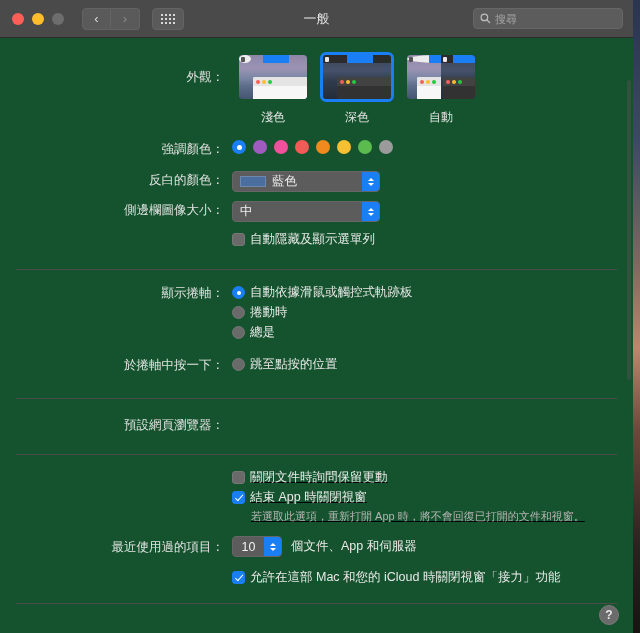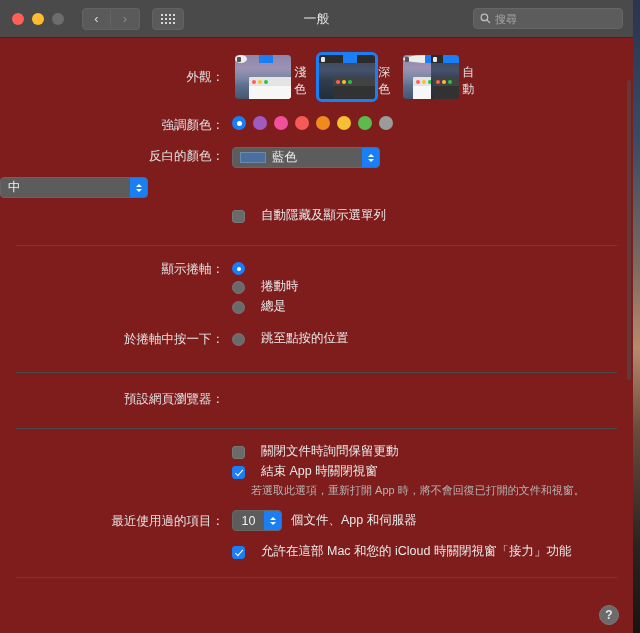--- a/index.html
+++ b/index.html
@@ -74,37 +74,37 @@
   }
   #search-wrap svg { flex: 0 0 auto; }
   #search-input {
     background: transparent; border: none; outline: none;
     color: #e0e0e0; font-size: 11px; width: 100%;
     font-family: "Liberation Sans", sans-serif;
   }
   #search-input::placeholder { color: #a5a5a5; }
 
   
-  #pane { position: relative; width: 633px; height: 595px; background: #7f1d1d; }
+  #pane { position: relative; width: 633px; height: 595px; background: #14532d; }
 
   .row { display: flex; align-items: flex-start; }
   .lbl {
     width: 232px; text-align: right; padding-right: 8px;
     font-size: 12.5px; color: #e2e2e2; line-height: 18px;
   }
   .ctrl { flex: 1; }
 
   .sep {
     height: 1px; background: #4b4b4b; margin: 0 16px;
   }
 
   
   #appearance-row { padding-top: 14px; }
   .thumbs { display: flex; gap: 2px; }
-  .thumb-cell { width: 82px; display: flex; flex-direction: row; align-items: center; }
+  .thumb-cell { width: 82px; display: flex; flex-direction: column; align-items: center; }
   .thumb {
     width: 74px; height: 50px; border-radius: 6px; overflow: hidden;
     position: relative; border: 3px solid transparent;
   }
   .thumb.selected { border-color: #1a7ef5; }
   .thumb-label { font-size: 12px; color: #e2e2e2; margin-top: 7px; }
 
   .tb-inner { position: absolute; inset: 0; border-radius: 3px; overflow: hidden; }
   .wall-light { position: absolute; inset: 0;
     background: linear-gradient(#8e86a8 0%, #9c93b4 30%, #7b86a4 52%, #5d6e8c 70%, #44566f 100%); }
@@ -117,21 +117,21 @@
   .mbar-blue { position: absolute; top: 0; height: 8px; background: #1a7ef5; }
   .miniwin {
     position: absolute; border-radius: 2px; overflow: hidden;
   }
   .miniwin .bar { height: 9px; display: flex; align-items: center; gap: 2px; padding-left: 3px; }
   .miniwin .bodyw { height: 100%; }
   .dot { width: 4px; height: 4px; border-radius: 50%; }
   .dot.r { background: #ff5f57; } .dot.y { background: #ffbd2e; } .dot.g { background: #28c840; }
 
   
-  .radio-line, .check-line { display: flex; align-items: center; gap: 16px; margin-bottom: 3px; }
+  .radio-line, .check-line { display: flex; align-items: flex-start; gap: 5px; margin-bottom: 3px; }
   .radio {
     width: 13px; height: 13px; border-radius: 50%; flex: 0 0 auto; margin-top: 2px;
     background: #6a6a6a; border: 1px solid #777;
     display: flex; align-items: center; justify-content: center;
   }
   .radio.on { background: #1a7ef5; border-color: #1a7ef5; }
   .radio.on::after { content: ""; width: 4px; height: 4px; border-radius: 50%; background: #fff; }
   .radio-text, .check-text { font-size: 12.5px; color: #e8e8e8; line-height: 17px; }
 
   .checkbox {
@@ -349,20 +349,21 @@
           <span>藍色</span>
           <span class="arrows">
             <span class="caret-up"></span>
               <span class="caret-dn"></span>
           </span>
         </div>
       </div>
     </div>
 
     <div class="row" style="margin-top:9px;">
+      <div class="lbl">側邊欄圖像大小：</div>
       <div class="ctrl">
         <div class="popup" style="width:148px;">
           <span>中</span>
           <span class="arrows">
             <span class="caret-up"></span>
               <span class="caret-dn"></span>
           </span>
         </div>
       </div>
     </div>
@@ -377,20 +378,21 @@
       </div>
     </div>
 
     <div class="sep" style="margin-top:18px;"></div>
 
     <div class="row" style="margin-top:14px;">
       <div class="lbl">顯示捲軸：</div>
       <div class="ctrl">
         <div class="radio-line">
           <span class="radio on"></span>
+          <span class="radio-text">自動依據滑鼠或觸控式軌跡板</span>
         </div>
         <div class="radio-line">
           <span class="radio"></span>
           <span class="radio-text">捲動時</span>
         </div>
         <div class="radio-line">
           <span class="radio"></span>
           <span class="radio-text">總是</span>
         </div>
       </div>
@@ -407,21 +409,21 @@
     </div>
 
     <div class="sep" style="margin-top:22px;"></div>
 
     <div class="row" style="margin-top:17px;">
       <div class="lbl">預設網頁瀏覽器：</div>
     </div>
 
     <div class="sep" style="margin-top:20px;"></div>
 
-    <div class="row" style="margin-top:14px;">
+    <div class="row" style="margin-top:14px;text-decoration:underline;">
       <div class="lbl"></div>
       <div class="ctrl">
         <div class="check-line">
           <span class="checkbox"></span>
           <span class="check-text">關閉文件時詢問保留更動</span>
         </div>
         <div class="check-line" style="margin-bottom:0;">
           <span class="checkbox on"></span>
           <span class="check-text">結束 App 時關閉視窗</span>
         </div>

